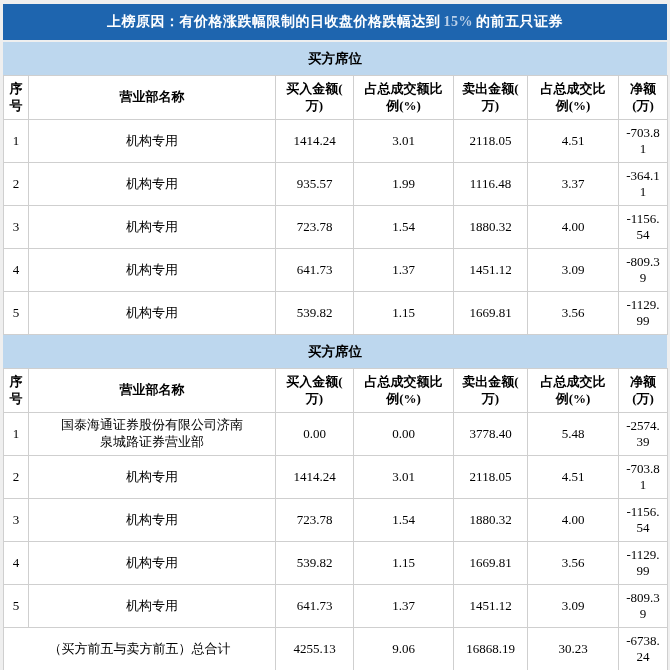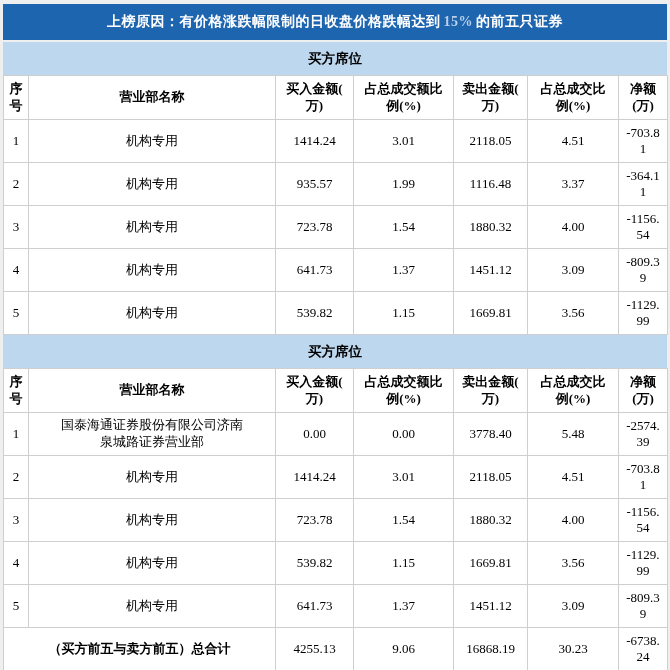--- a/index.html
+++ b/index.html
@@ -31,21 +31,21 @@
     text-align:center;vertical-align:middle;
     overflow:hidden;
   }
   th{font-size:13px;font-weight:bold;line-height:1.25;padding:0;}
   th span{display:block;}
   td{font-size:13px;padding:0 2px;}
   tr.hdr{height:44px;}
   tr.row{height:43px;}
   td.name{padding:0 27px;line-height:1.3;}
   td.net{word-break:break-all;line-height:1.2;padding:0 7px;}
-  td.total-label{padding:0 2px;font-weight:bold;}
+  td.total-label{padding:0 2px;}
   .footer{
     width:664px;height:25px;background:#fff;
     display:flex;align-items:flex-end;justify-content:center;
     font-weight:bold;font-size:13.5px;
     border-left:1px solid #cfcfcf;border-right:1px solid #cfcfcf;border-bottom:1px solid #cfcfcf;
     box-sizing:border-box;
     margin-top:20px;
   }
 </style>
 </head>

